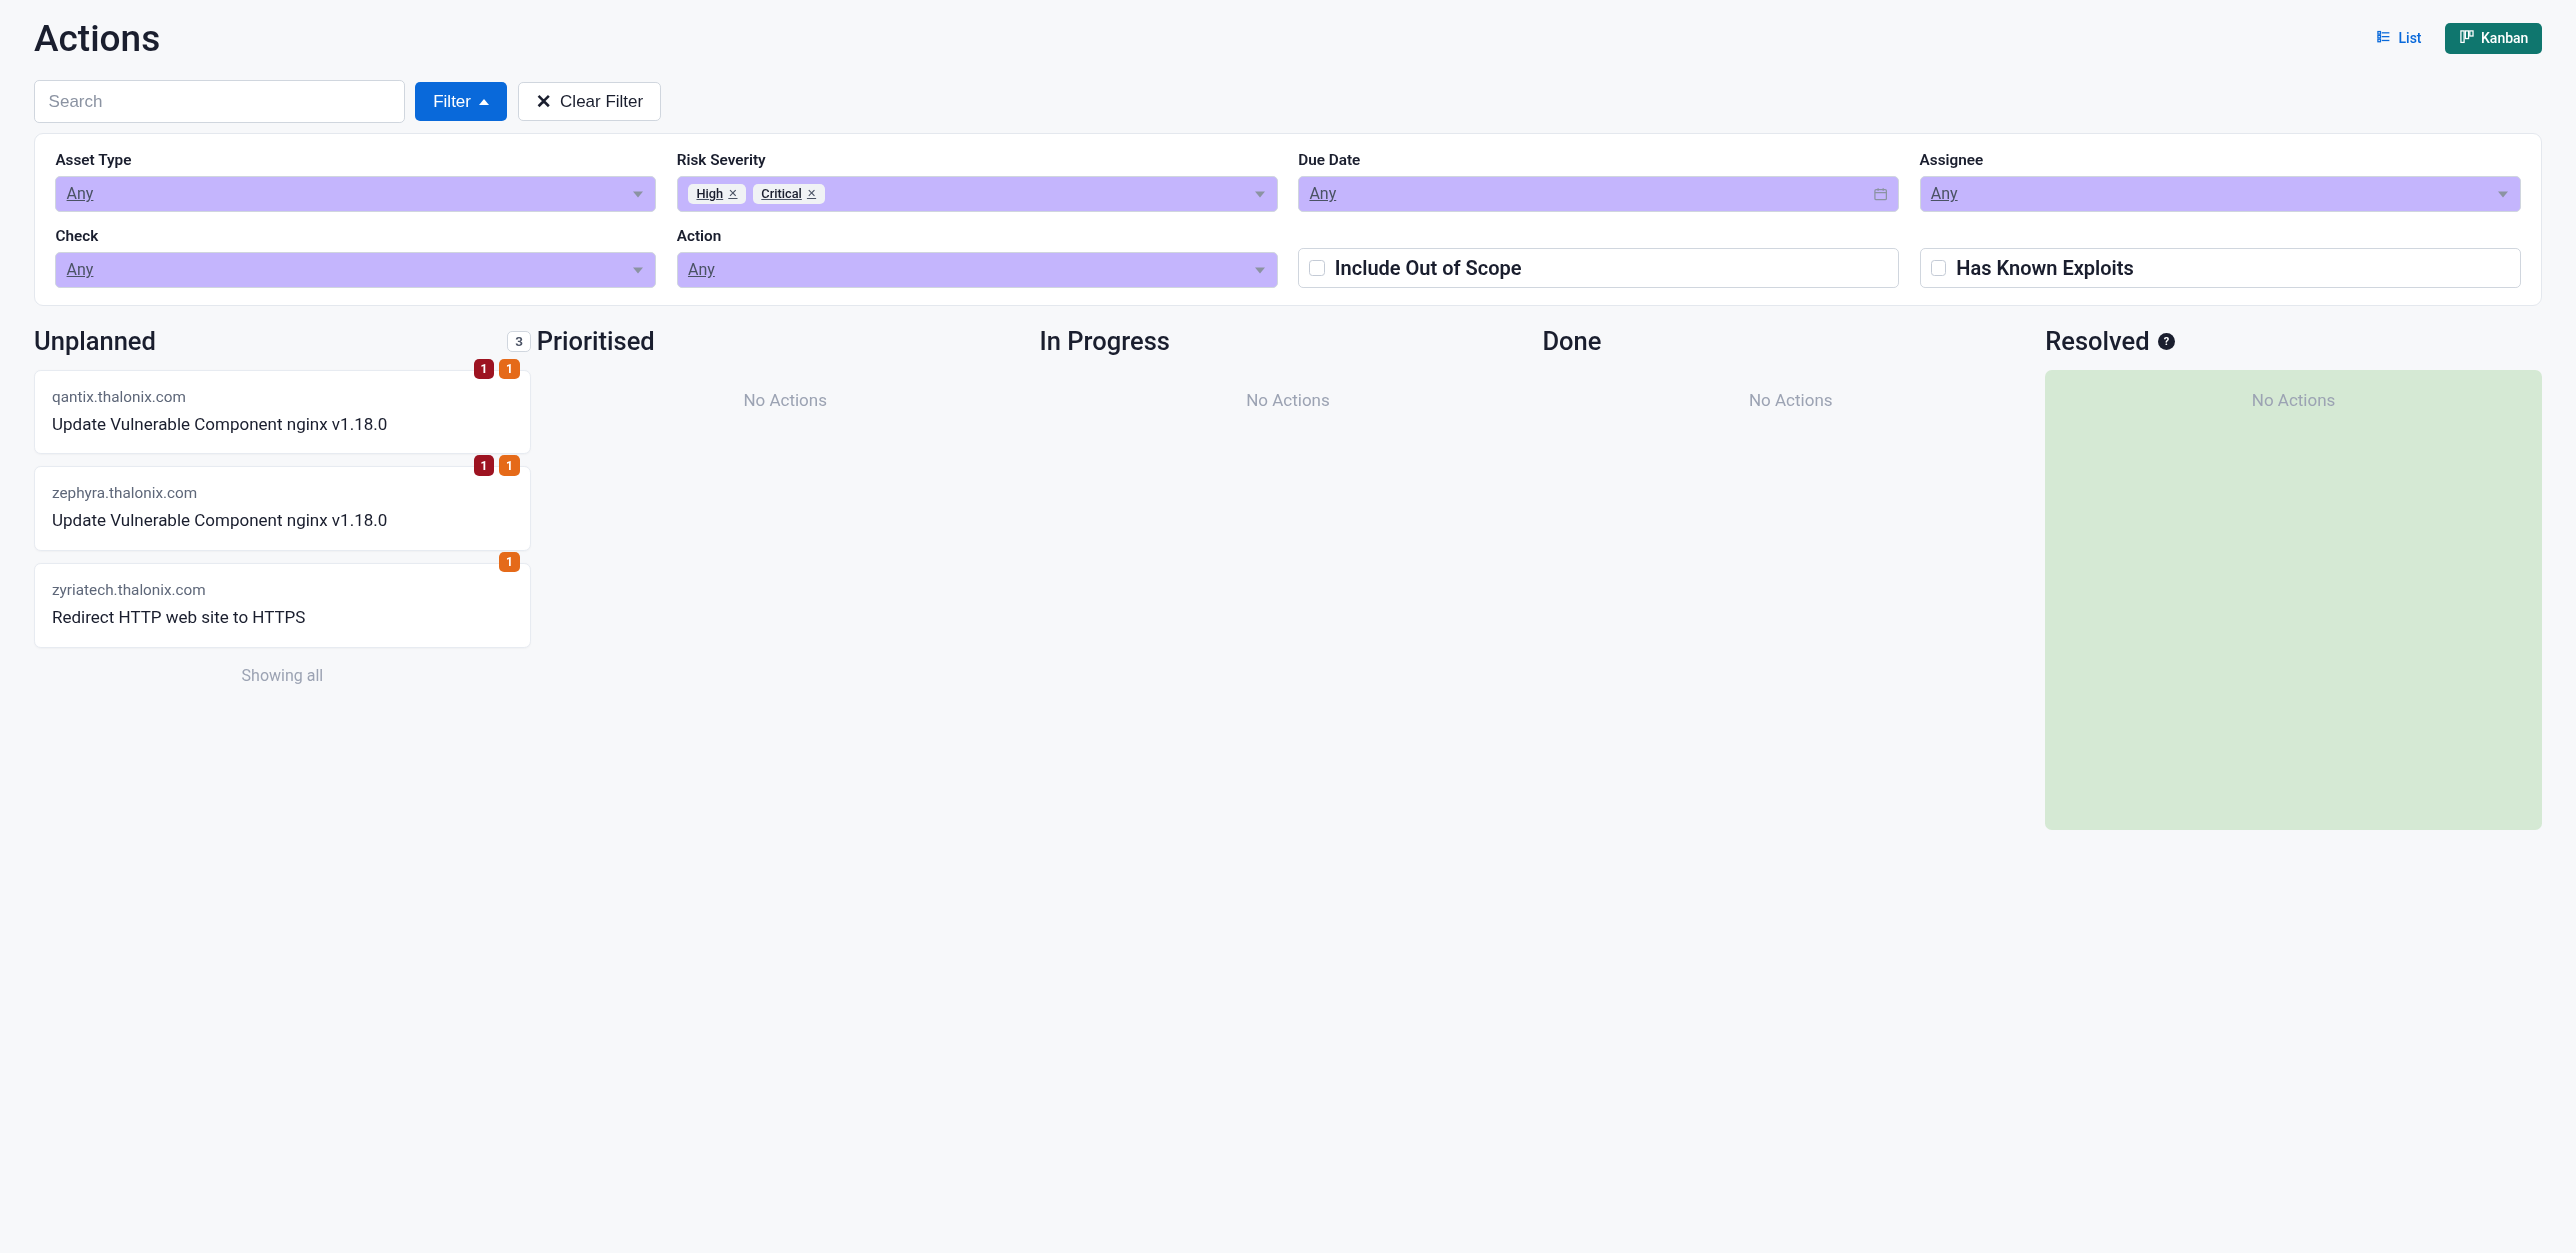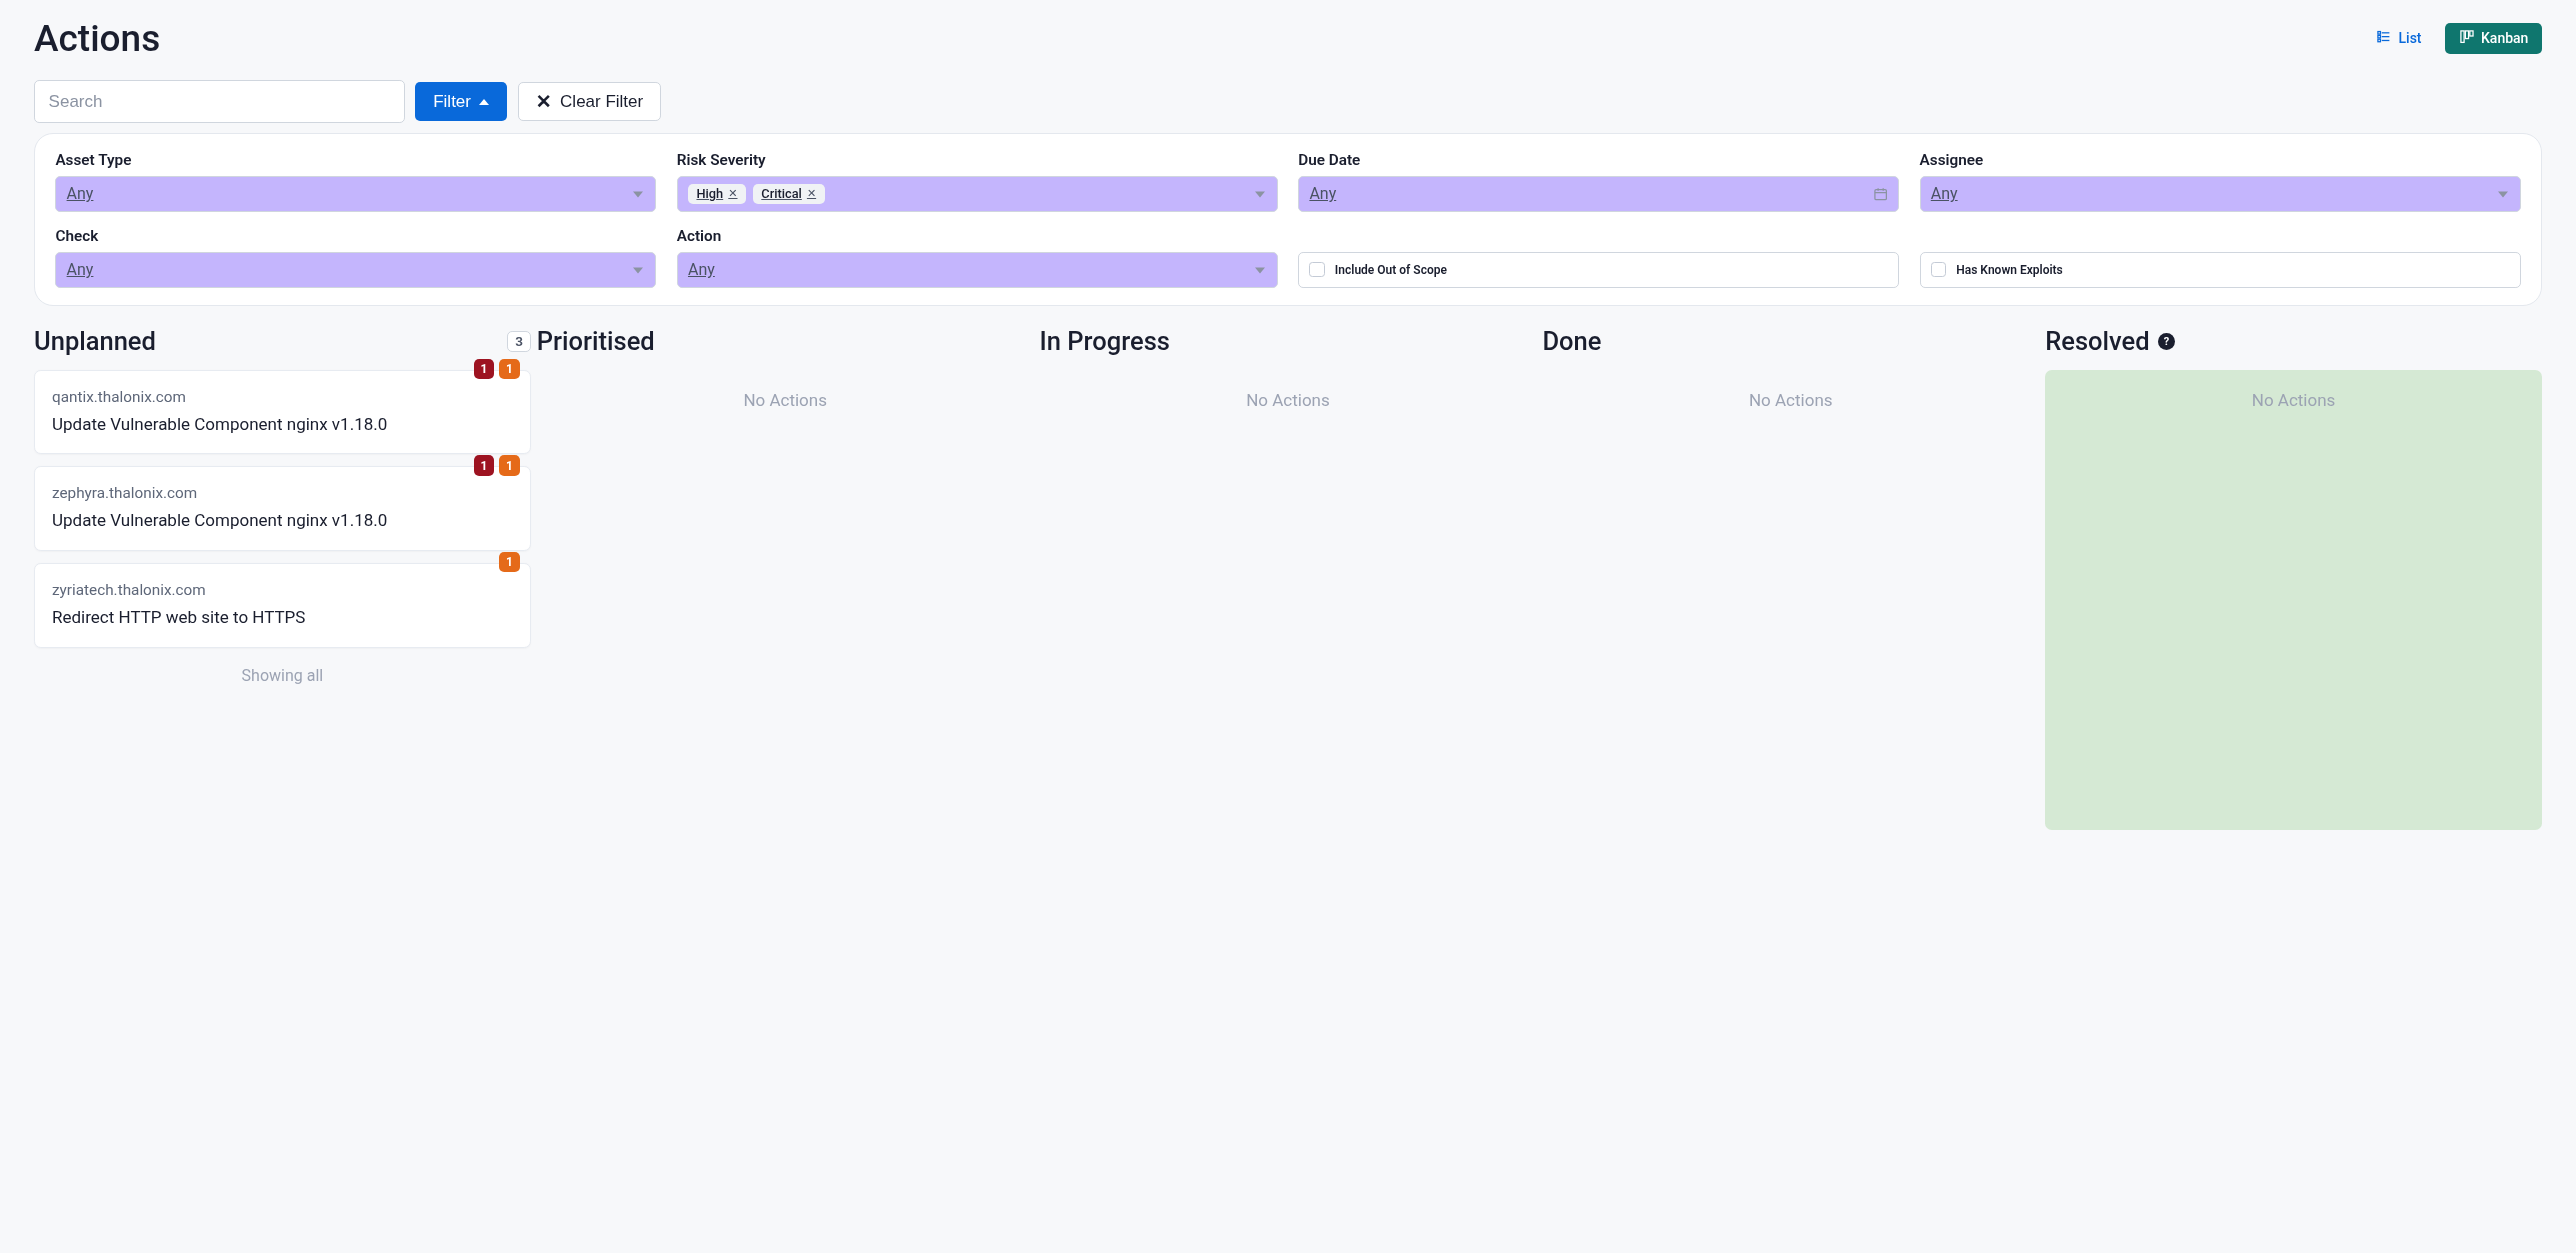--- a/index.html
+++ b/index.html
@@ -89,21 +89,21 @@
     }
     .btn .x-icon {
       font-size: 19px;
       line-height: 1;
       font-weight: 700;
     }
 
     .filters-panel {
       background: #fff;
       border: 0.9px solid #e4e8ee;
-      border-radius: 19px;
+      border-radius: 9px;
       padding: 17px 20.4px;
       display: grid;
       grid-template-columns: repeat(4, 1fr);
       gap: 15.3px 20.4px;
       margin-bottom: 20.4px;
     }
     .filter-group { display: flex; flex-direction: column; gap: 6.8px; }
     .filter-label { font-size: 15.3px; font-weight: 600; color: #1a1e2e; }
     .select {
       position: relative;
@@ -156,21 +156,21 @@
       font-weight: 500;
     }
     .tag .tag-x { font-size: 11px; line-height: 1; color: #4a5264; cursor: pointer; }
     .checkbox-group {
       display: flex;
       align-items: center;
       gap: 10.2px;
       padding: 6.8px 10.2px;
       border: 0.9px solid #d0d6de;
       border-radius: 5.1px;
-      font-size: 12px;
+      font-size: 20px;
       font-weight: 600;
       color: #1a1e2e;
       background: #fff;
       min-height: 36px;
     }
     .checkbox-box {
       width: 15.3px; height: 15.3px;
       border: 1.3px solid #c4cbd6;
       border-radius: 3.4px;
       flex-shrink: 0;

